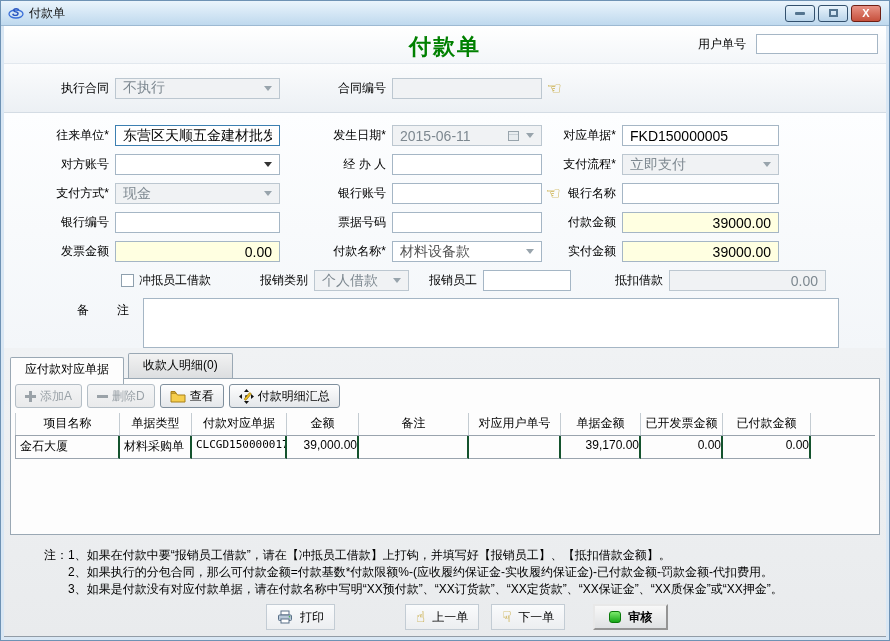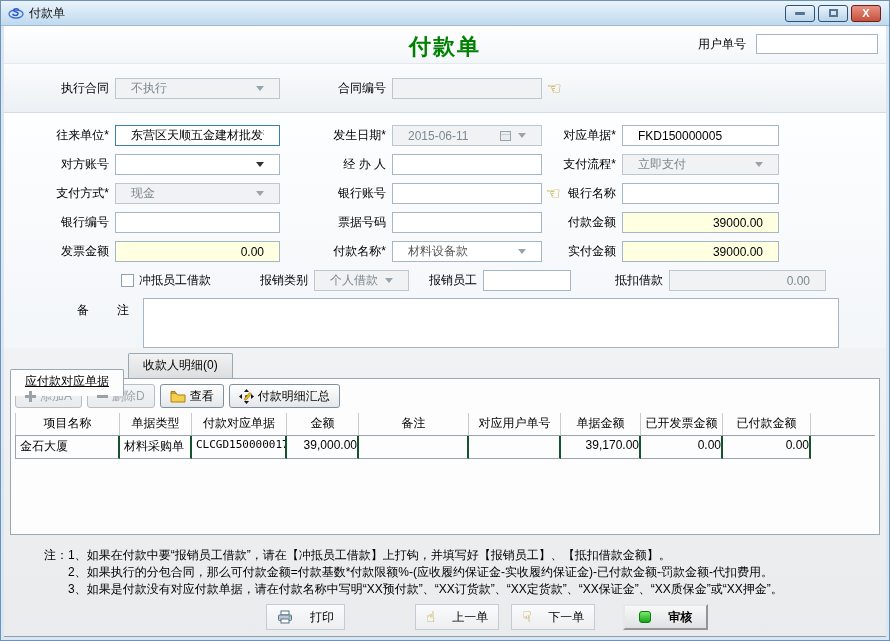--- a/index.html
+++ b/index.html
@@ -27,21 +27,21 @@
   .userno input { width:122px; height:20px; border:1px solid #a5b6c5; padding:0 3px; font-size:12px; }
 
   
   .contract { height:50px; background:linear-gradient(#fbfcfd,#ecf0f4); border-top:1px solid #e2e8ee; border-bottom:1px solid #d4dce4; display:flex; align-items:center; flex:none; }
 
   
   .formarea { background:linear-gradient(#fdfeff,#f3f6f9); padding-top:8px; flex:none; }
   .frow { height:29px; display:flex; align-items:center; }
   .lab { text-align:right; padding-right:6px; white-space:nowrap; }
   .l1 { width:111px; } .l2 { width:112px; } .l3 { width:80px; }
-  .fld { height:21px; border:1px solid #a5b6c5; background:#fff; display:flex; align-items:center; padding:0 15px; font-size:12px; overflow:hidden; }
+  .fld { height:21px; border:1px solid #a5b6c5; background:#fff; display:flex; align-items:center; padding:0 7px; font-size:14px; overflow:hidden; }
   .f1 { width:165px; } .f2 { width:150px; } .f3 { width:157px; }
   input.fld { outline:none; }
   .fld.focusb { border-color:#3c7fb1; }
   .combo { justify-content:space-between; cursor:default; }
   .combo .ctext { white-space:nowrap; overflow:hidden; }
   .arr { width:0; height:0; border-left:4px solid transparent; border-right:4px solid transparent; border-top:5px solid #333; margin-left:4px; flex:none; }
   .dis { background:#f0f2f4 !important; color:#7d8890; border-color:#bcc7d0; }
   .dis .arr { border-top-color:#98a4ac; }
   .amt { justify-content:flex-end; text-align:right; }
   .yellow { background:#ffffe1; }
@@ -52,21 +52,21 @@
     linear-gradient(#c8d0d6,#c8d0d6) 0 2px/11px 1px no-repeat,#e8ecef; }
   .chk { width:13px; height:13px; background:#fff; border:1px solid #8fa0ae; margin-right:5px; flex:none; cursor:pointer; }
   .beizhu-row { display:flex; margin-top:3px;padding-left:28px; }
   .beizhu-row .lab { padding-top:4px; letter-spacing:8px; }
   textarea.memo { width:696px; height:50px; border:1px solid #a5b6c5; resize:none; font-family:inherit; font-size:12px; padding:2px 4px; background:#fff; }
 
   
   .lower { flex:1; background:linear-gradient(#f0f2f4,#e9ebed); padding:6px 6px 0 6px; display:flex; flex-direction:column; }
   .tabs { display:flex; align-items:flex-end; height:24px; }
   .tab { padding:3px 14px 4px 14px; border:1px solid #9aa8b4; border-bottom:none; background:linear-gradient(#f2f2f2,#dcdee0); margin-right:4px; cursor:pointer; border-radius:2px 2px 0 0; }
-  .tab.active { background:#fdfdfd; position:relative; top:18px; padding-bottom:6px; font-weight:normal;text-decoration:underline; }
+  .tab.active { background:#fdfdfd; position:relative; top:6px; padding-bottom:6px; font-weight:normal; }
   .panel { background:#fdfdfd; border:1px solid #9aa8b4; height:157px; padding:4px 2px; }
   .toolbar { display:flex; gap:5px; padding:1px 2px 5px 2px; }
   .tbtn { height:24px; display:flex; align-items:center; gap:4px; padding:0 9px; border:1px solid #7f8f9d; border-radius:3px; background:linear-gradient(#fefefe,#e4e7ea); cursor:pointer; white-space:nowrap; }
   .tbtn.dis2 { color:#9aa2a8; border-color:#b4bec6; background:linear-gradient(#f4f5f6,#e9eaeb); cursor:default; }
   .plus,.minus { position:relative; width:11px; height:11px; display:inline-block; }
   .plus::before { content:""; position:absolute; left:0; top:4px; width:11px; height:3px; background:#9aa2a8; }
   .plus::after { content:""; position:absolute; left:4px; top:0; width:3px; height:11px; background:#9aa2a8; }
   .minus::before { content:""; position:absolute; left:0; top:4px; width:11px; height:3px; background:#9aa2a8; }
 
   
@@ -80,21 +80,21 @@
   .c.w0{width:105px}.c.w1{width:72px}.c.w2{width:95px}.c.w3{width:72px}.c.w4{width:110px}.c.w5{width:92px}.c.w6{width:80px}.c.w7{width:82px}.c.w8{width:88px}
   .tr { text-align:right; }
   .mono { font-family:"DejaVu Sans Mono","Liberation Mono",monospace; font-size:11px; }
 
   
   .notes { padding:12px 0 0 34px; line-height:17px; color:#000; }
   .notes .n2 { padding-left:24px; }
 
   
   .footer { height:38px; display:flex; align-items:center; padding-left:256px; }
-  .fbtn { height:26px; display:flex; align-items:center; justify-content:center; gap:17px; border:1px solid #c3ccd4; background:linear-gradient(#fafbfc,#eceef0); cursor:pointer; padding:0 10px; }
+  .fbtn { height:26px; display:flex; align-items:center; justify-content:center; gap:7px; border:1px solid #c3ccd4; background:linear-gradient(#fafbfc,#eceef0); cursor:pointer; padding:0 10px; }
   .fbtn.audit { border:2px outset #e8e8e8; background:linear-gradient(#f8f8f8,#dfe1e3); font-weight:bold; padding:0 14px; }
   .handglyph { font-family:"DejaVu Sans", sans-serif; font-size:15px; color:#b89000; line-height:1; }
   .greensq { width:12px; height:12px; border:1px solid #0a7a0a; border-radius:3px; background:linear-gradient(#7bea6d,#17a617); }
   .gap1{margin-left:70px}.gap2{margin-left:12px}.gap3{margin-left:28px}
 </style>
 </head>
 <body>
 
 <div class="window">
 

